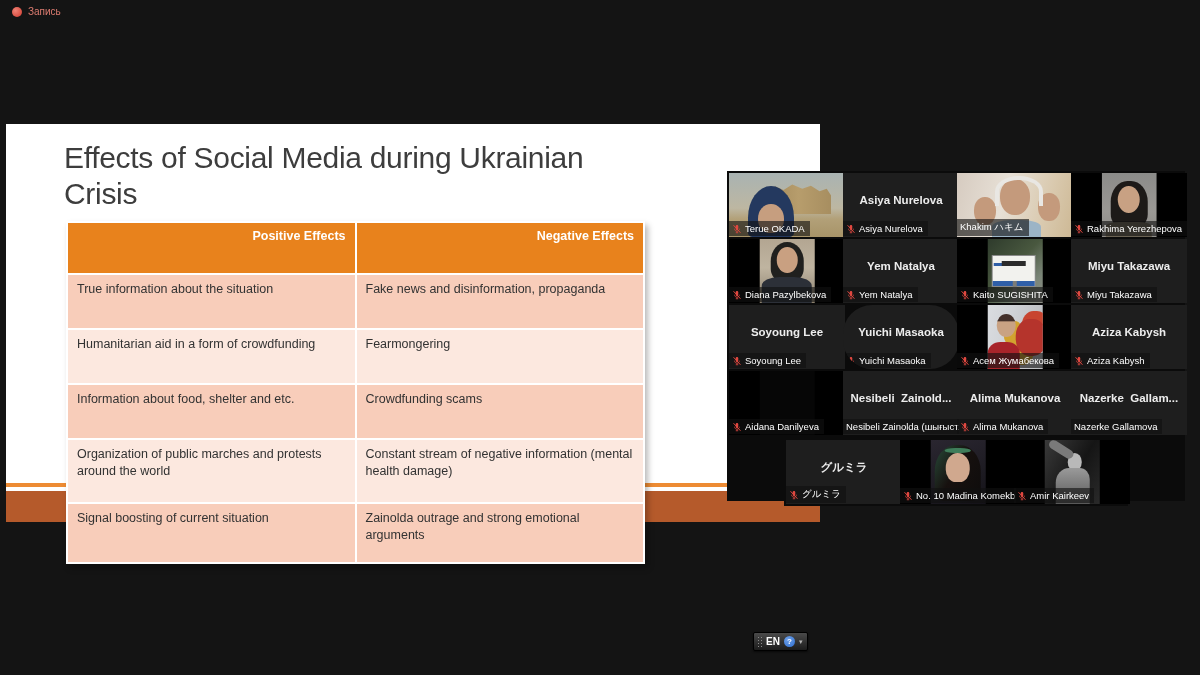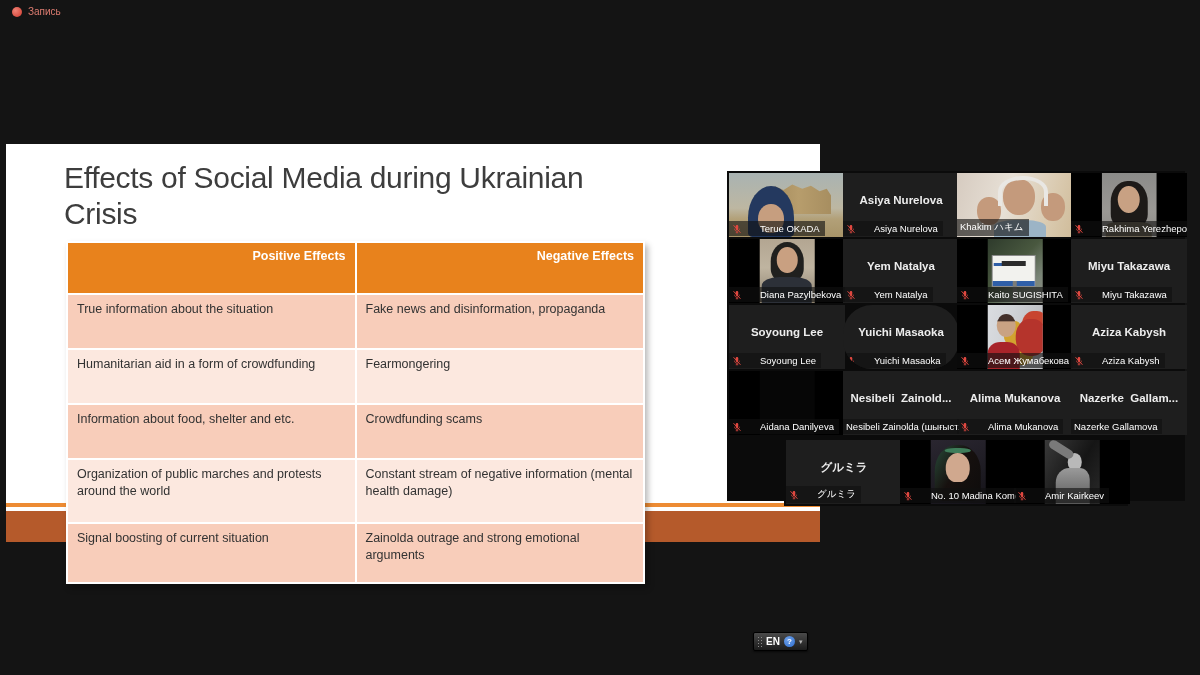--- a/index.html
+++ b/index.html
@@ -8,21 +8,21 @@
     background:#141414;
     font-family:"Liberation Sans","DejaVu Sans",sans-serif;
     -webkit-font-smoothing:antialiased;
   }
   
   .rec-indicator{position:absolute;left:12px;top:6px;display:flex;align-items:center;gap:6px;}
   .rec-dot{width:10px;height:10px;border-radius:50%;
     background:radial-gradient(circle at 35% 35%,#f08275,var(--rec-red,#cf3a2e));}
   .rec-text{font-size:10px;color:var(--rec-text,#dd7c70);}
   
-  .slide{position:absolute;left:6px;top:144px;width:814px;height:398px;background:#ffffff;}
+  .slide{position:absolute;left:6px;top:124px;width:814px;height:398px;background:#ffffff;}
   .slide-title{position:absolute;left:58px;top:16px;width:580px;
     font-size:30px;line-height:1.2;color:#3d3d3d;font-weight:400;letter-spacing:-0.3px;}
   .slide-stripe{position:absolute;left:0;right:0;bottom:35px;height:4px;background:var(--stripe,#ED8B33);}
   .slide-band{position:absolute;left:0;right:0;bottom:0;height:31px;background:var(--footer-band,#B55A2B);}
   table.effects{position:absolute;left:60px;top:97px;width:579px;
     border-collapse:separate;border-spacing:2px;table-layout:fixed;
     box-shadow:3px 4px 6px rgba(0,0,0,0.28);background:#fff;z-index:2;}
   table.effects th{
     background:var(--header-bg,#E8821C);color:#ffffff;font-size:12.5px;font-weight:bold;
     text-align:right;vertical-align:top;padding:6px 9px;height:38px;}
@@ -31,25 +31,25 @@
   table.effects tr.band-a td{background:var(--band-dark,#F8CDBA);}
   table.effects tr.band-b td{background:var(--band-light,#FCE8DF);}
   table.effects tbody tr:nth-child(1) td,
   table.effects tbody tr:nth-child(2) td,
   table.effects tbody tr:nth-child(3) td{height:41px;}
   table.effects tbody tr:nth-child(4) td{height:50px;margin-left:12px;}
   table.effects tbody tr:nth-child(5) td{height:46px;}
   
   .grid-backing{position:absolute;background:#0b0b0b;}
   .tile{position:absolute;width:116px;height:64px;background:#1e1e1e;overflow:hidden;}
-  .tile.active{outline:2px solid var(--active-border,#CDE35F);outline-offset:-2px;padding-left:8px;}
+  .tile.active{outline:2px solid var(--active-border,#CDE35F);outline-offset:-2px;}
   .center-name{position:absolute;left:0;right:0;top:42%;transform:translateY(-50%);
     text-align:center;color:#ededed;font-size:11.5px;font-weight:bold;white-space:pre;overflow:hidden;}
   .name-label{position:absolute;left:0;bottom:1px;max-width:100%;
-    display:flex;align-items:center;gap:18px;
+    display:flex;align-items:center;gap:3px;
     background:rgba(16,16,16,0.62);padding:2px 5px 2px 3px;
     color:#fff;font-size:9.5px;white-space:nowrap;overflow:hidden;z-index:5;}
   .name-label svg{flex:0 0 auto;}
   .video{position:absolute;inset:0;background:#000;}
   .vp{position:absolute;top:0;bottom:0;left:50%;transform:translateX(-50%);width:47%;overflow:hidden;}
   .vp.full{width:100%;}
   .vp i{position:absolute;display:block;}
   
   .v-terue{background:linear-gradient(180deg,#a9b3b2 0%,#bdb7a2 55%,#b2a078 72%,#a89468 100%);}
   .v-terue .fx1{left:26%;top:16%;width:62%;height:48%;

